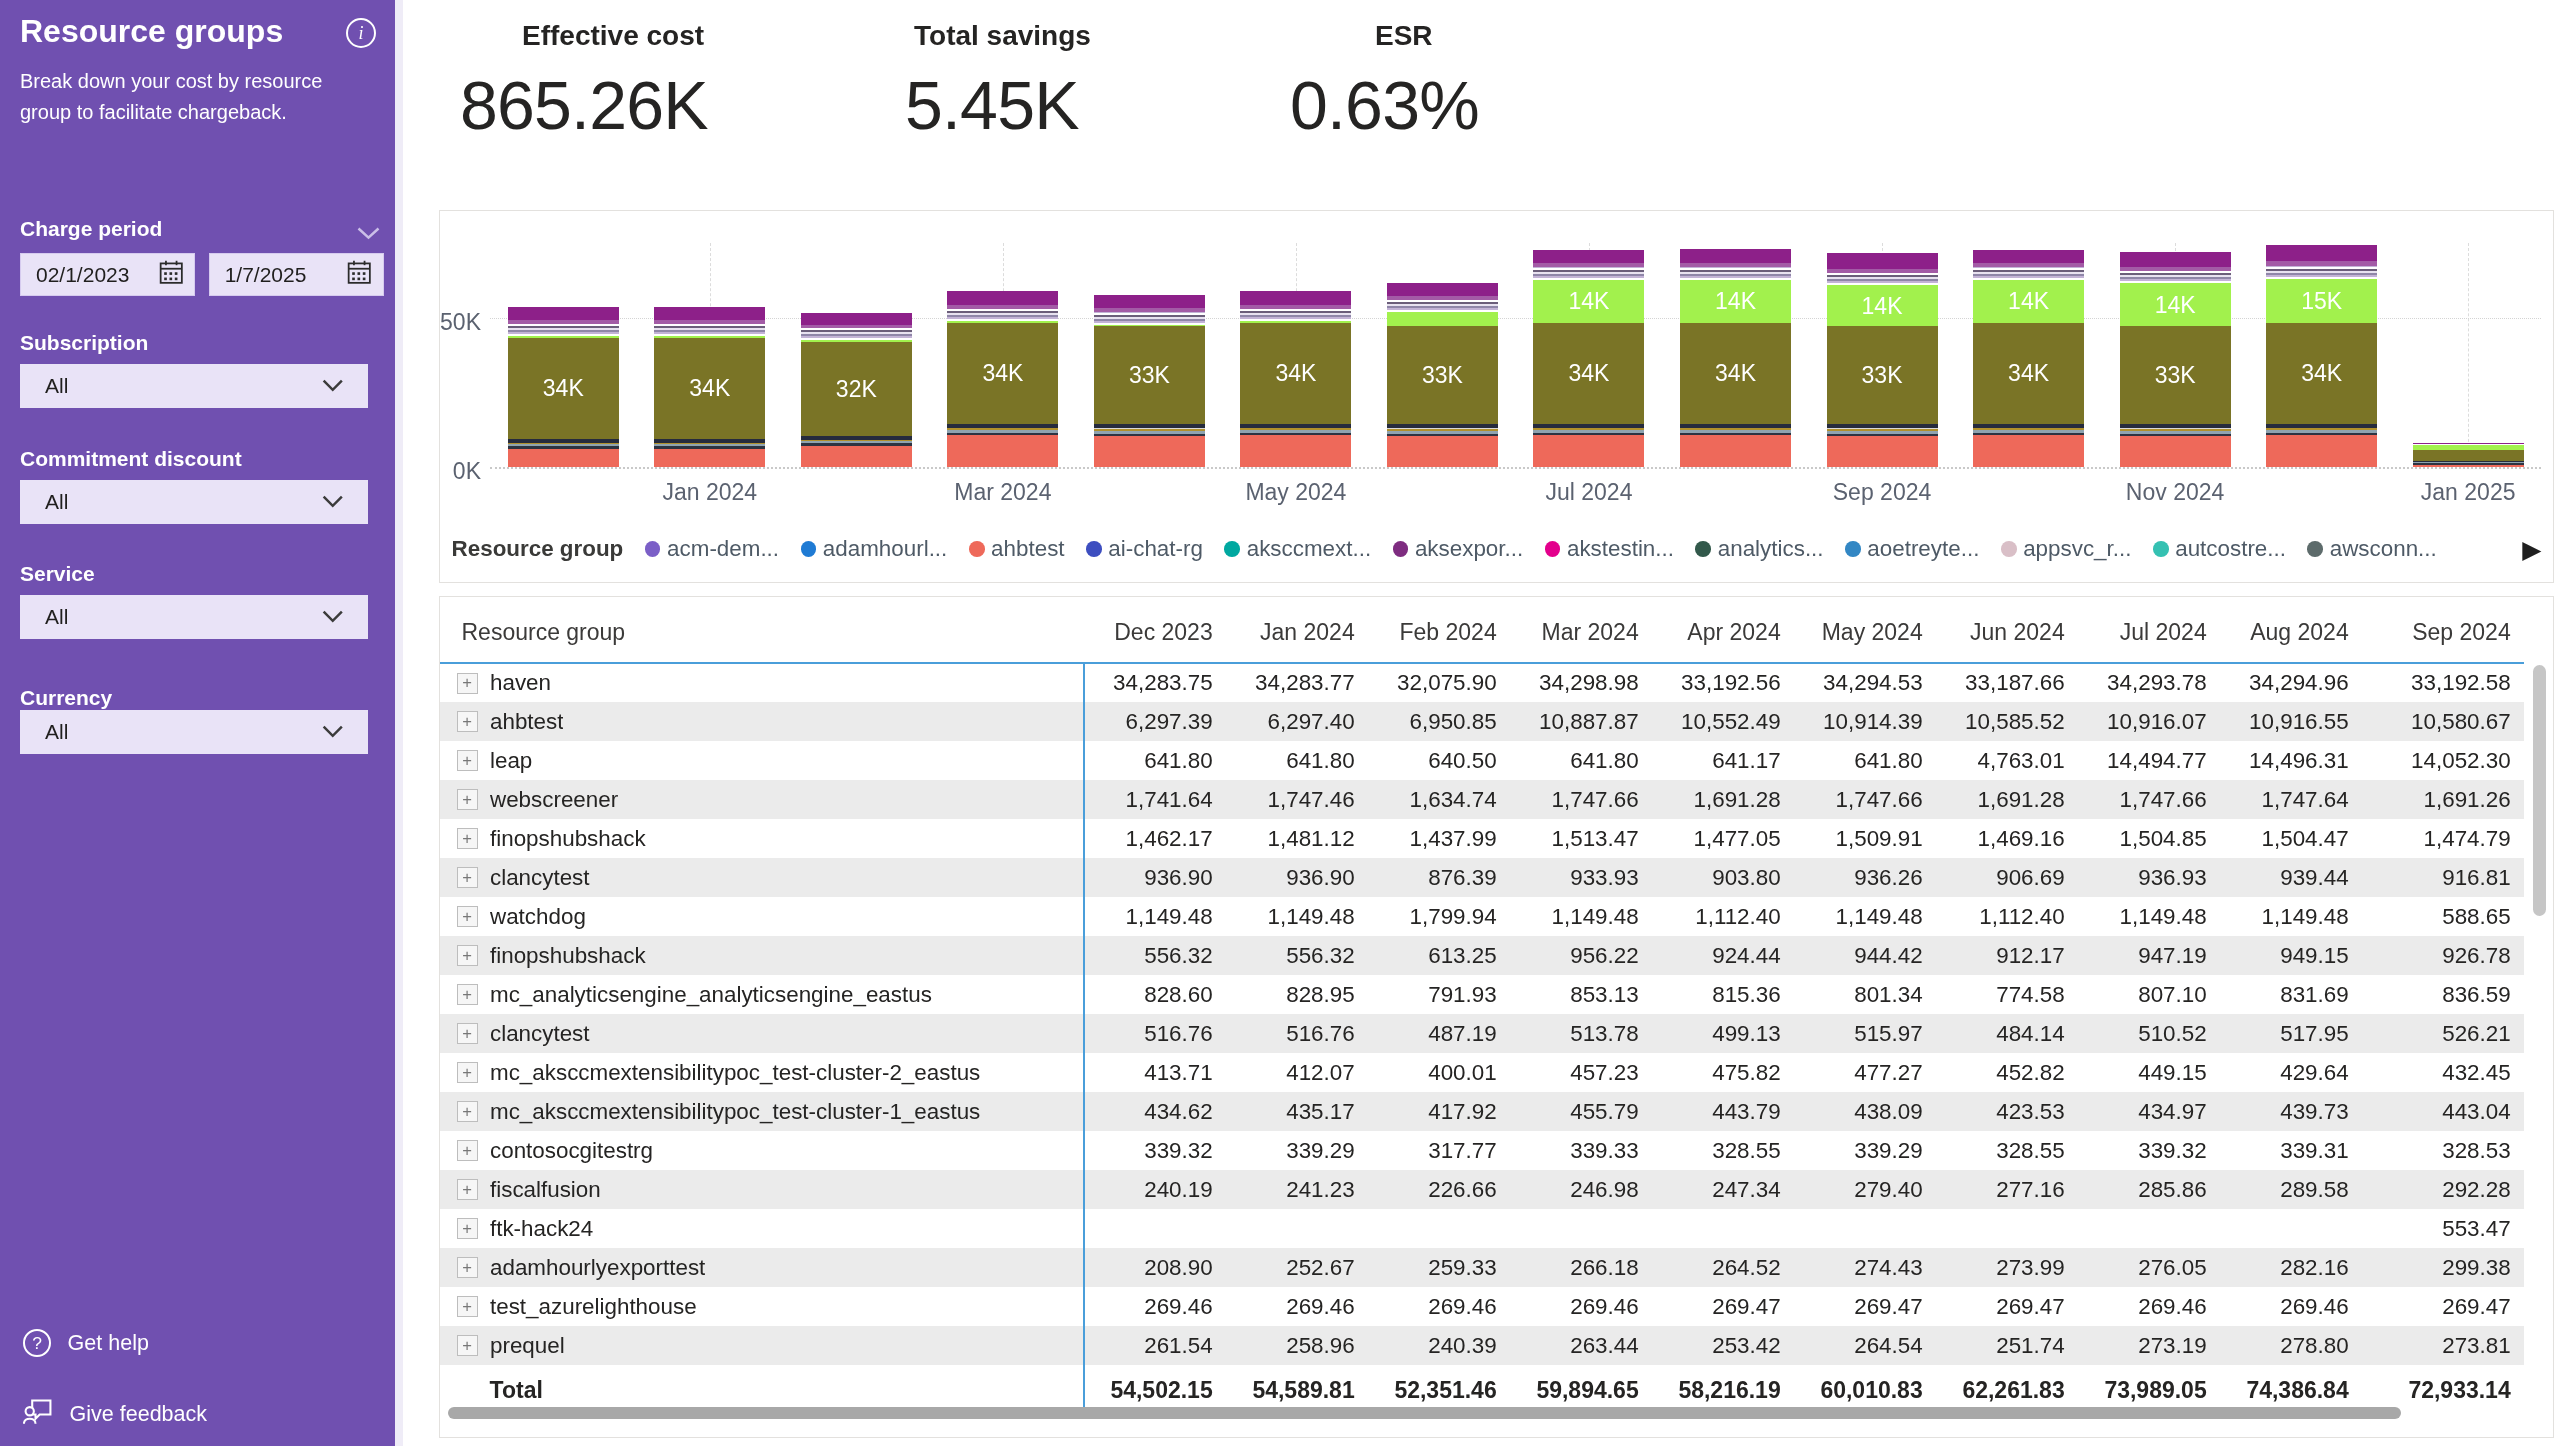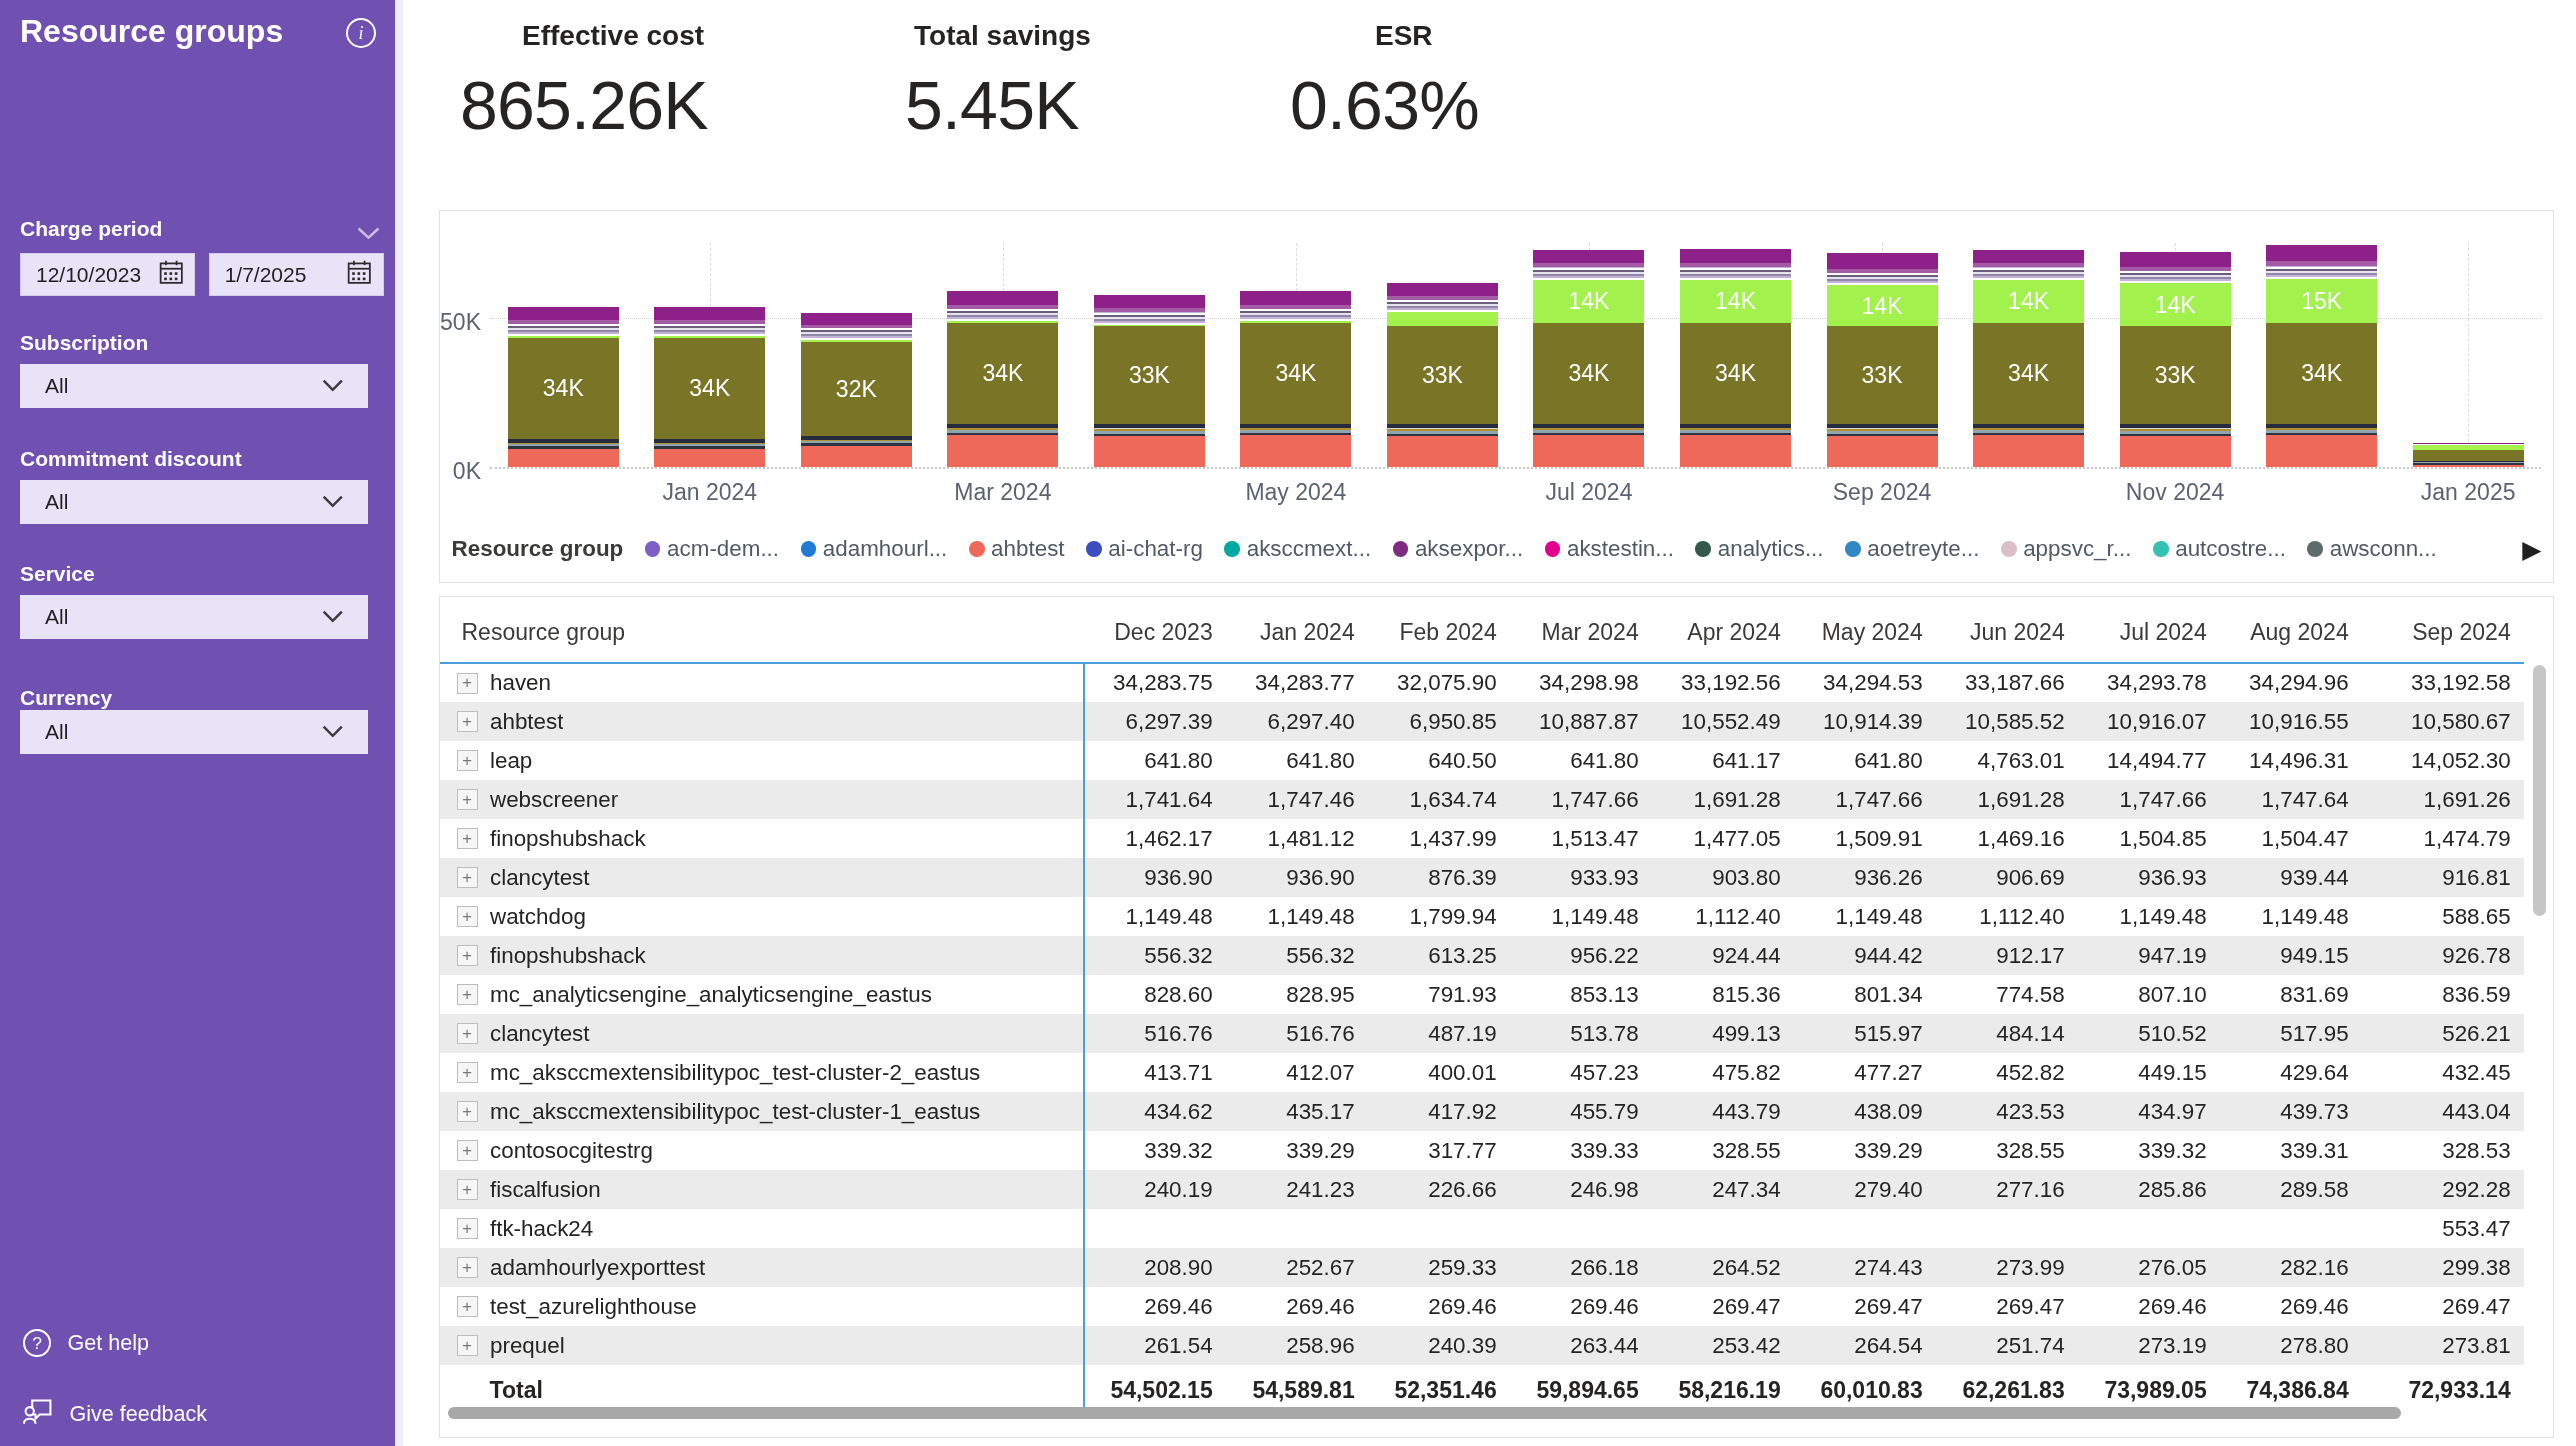--- a/index.html
+++ b/index.html
@@ -73,32 +73,33 @@
   .v-scroll{position:absolute;right:7.5px;top:68px;width:12.4px;height:251px;background:#c6c6c6;border-radius:6.6px;}
 </style>
 </head>
 <body>
 
 <aside class="sidebar">
   <div class="sb-title-row">
     <div class="sb-title">Resource groups</div>
     <div class="info-circle">i</div>
   </div>
+  <div class="sb-sub">Break down your cost by resource group to facilitate chargeback.</div>
 
   <div class="sb-sec-label" style="top:217px;align-items:flex-end;">
     <span>Charge period</span>
     <span class="chev">
       <svg width="25" height="15" viewBox="0 0 30 18">
           <path d="M3 3 L15 14 L27 3" fill="none" stroke="#CBBFE8" stroke-width="3"></path>
         </svg>
     </span>
   </div>
   <div class="date-row">
     <div class="date-input">
-      <span>12/10/2023</span>
+      <span>02/1/2023</span>
       <span class="cal">
         <svg width="26.5" height="26.5" viewBox="0 0 30 30">
             <rect x="3" y="5" width="24" height="22" fill="none" stroke="#2b2b2b" stroke-width="2"></rect>
             <line x1="3" y1="11" x2="27" y2="11" stroke="#2b2b2b" stroke-width="2"></line>
             <line x1="9" y1="2" x2="9" y2="7" stroke="#2b2b2b" stroke-width="2"></line>
             <line x1="21" y1="2" x2="21" y2="7" stroke="#2b2b2b" stroke-width="2"></line>
             <rect x="7" y="15" width="3" height="3" fill="#2b2b2b"></rect>
             <rect x="13" y="15" width="3" height="3" fill="#2b2b2b"></rect>
             <rect x="19" y="15" width="3" height="3" fill="#2b2b2b"></rect>
             <rect x="7" y="21" width="3" height="3" fill="#2b2b2b"></rect>

